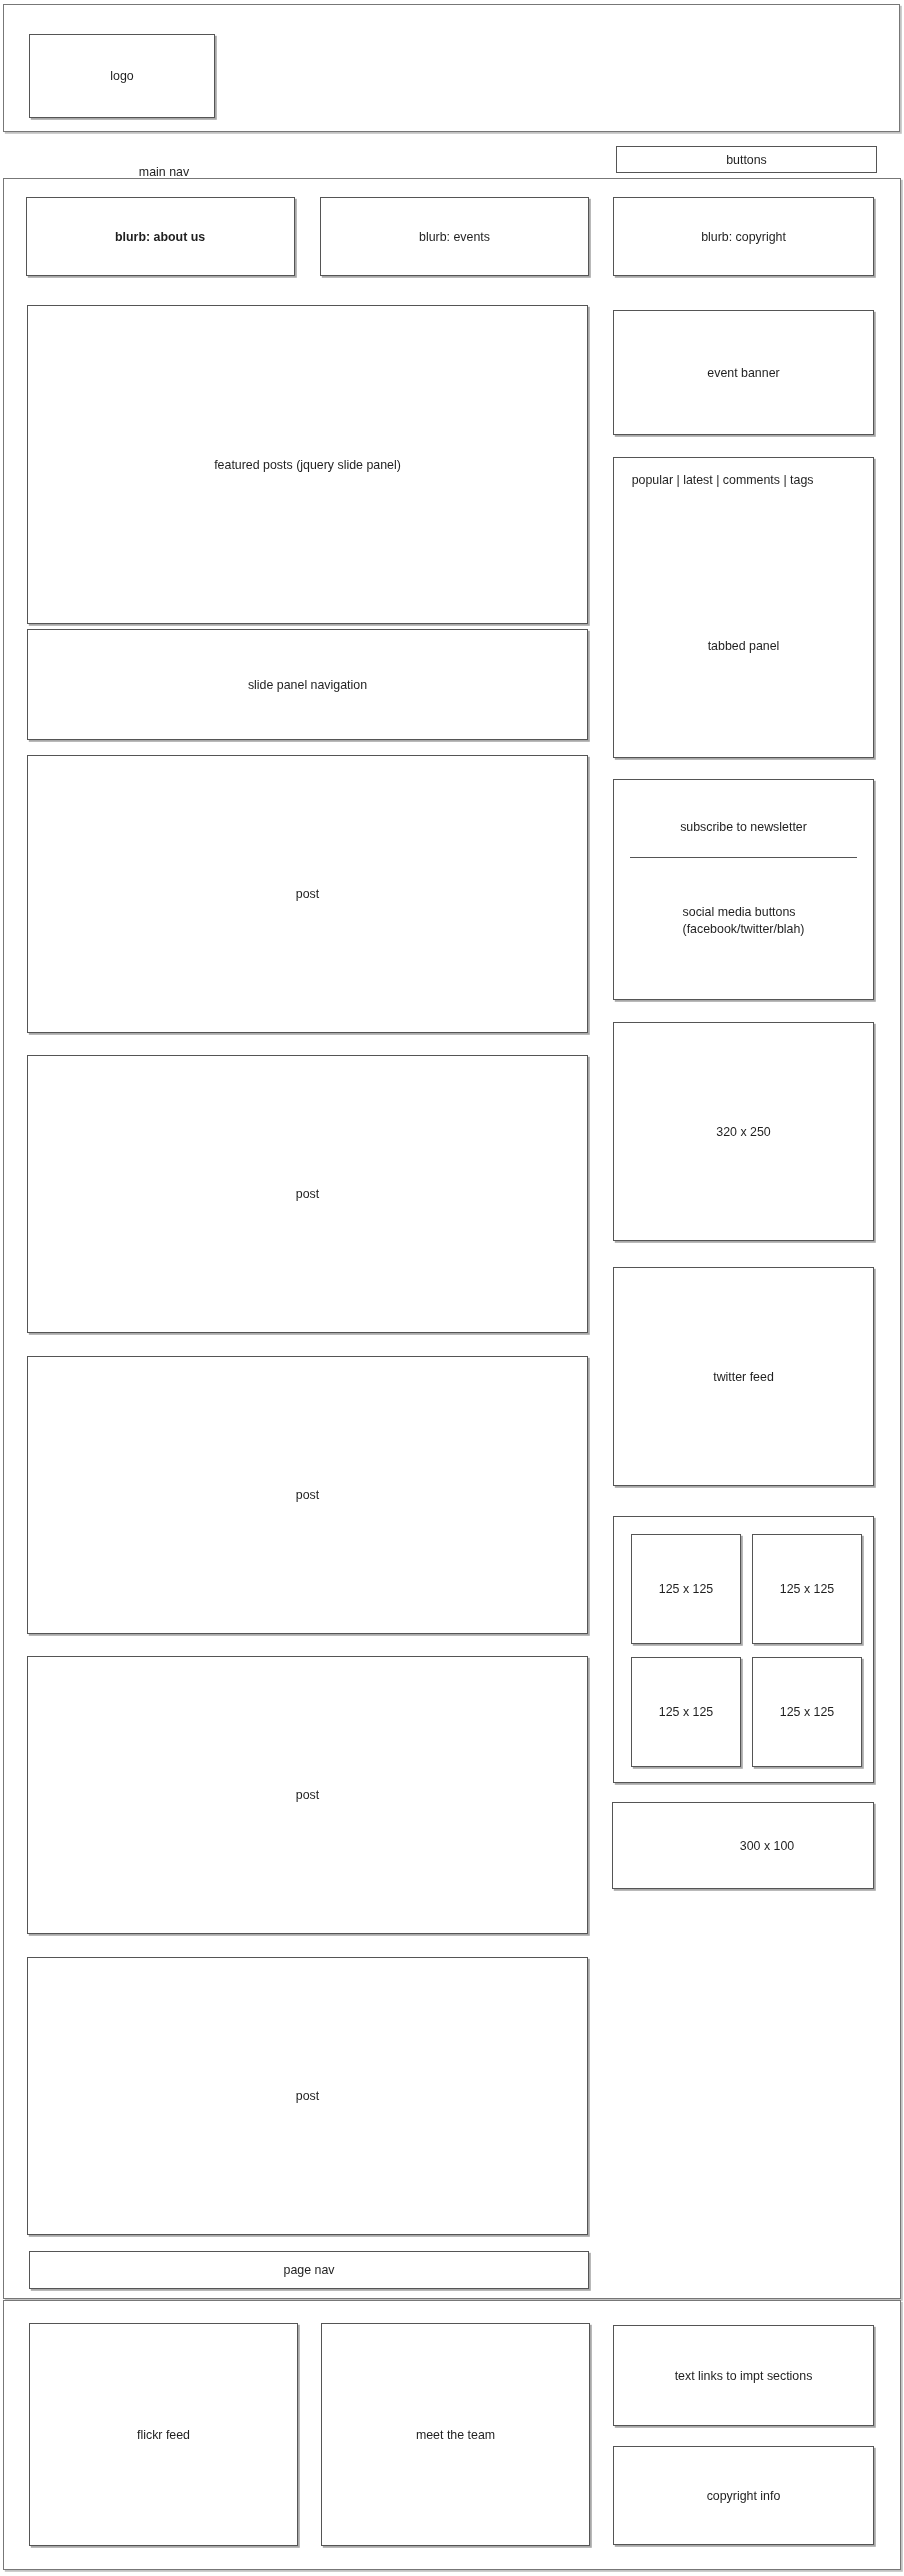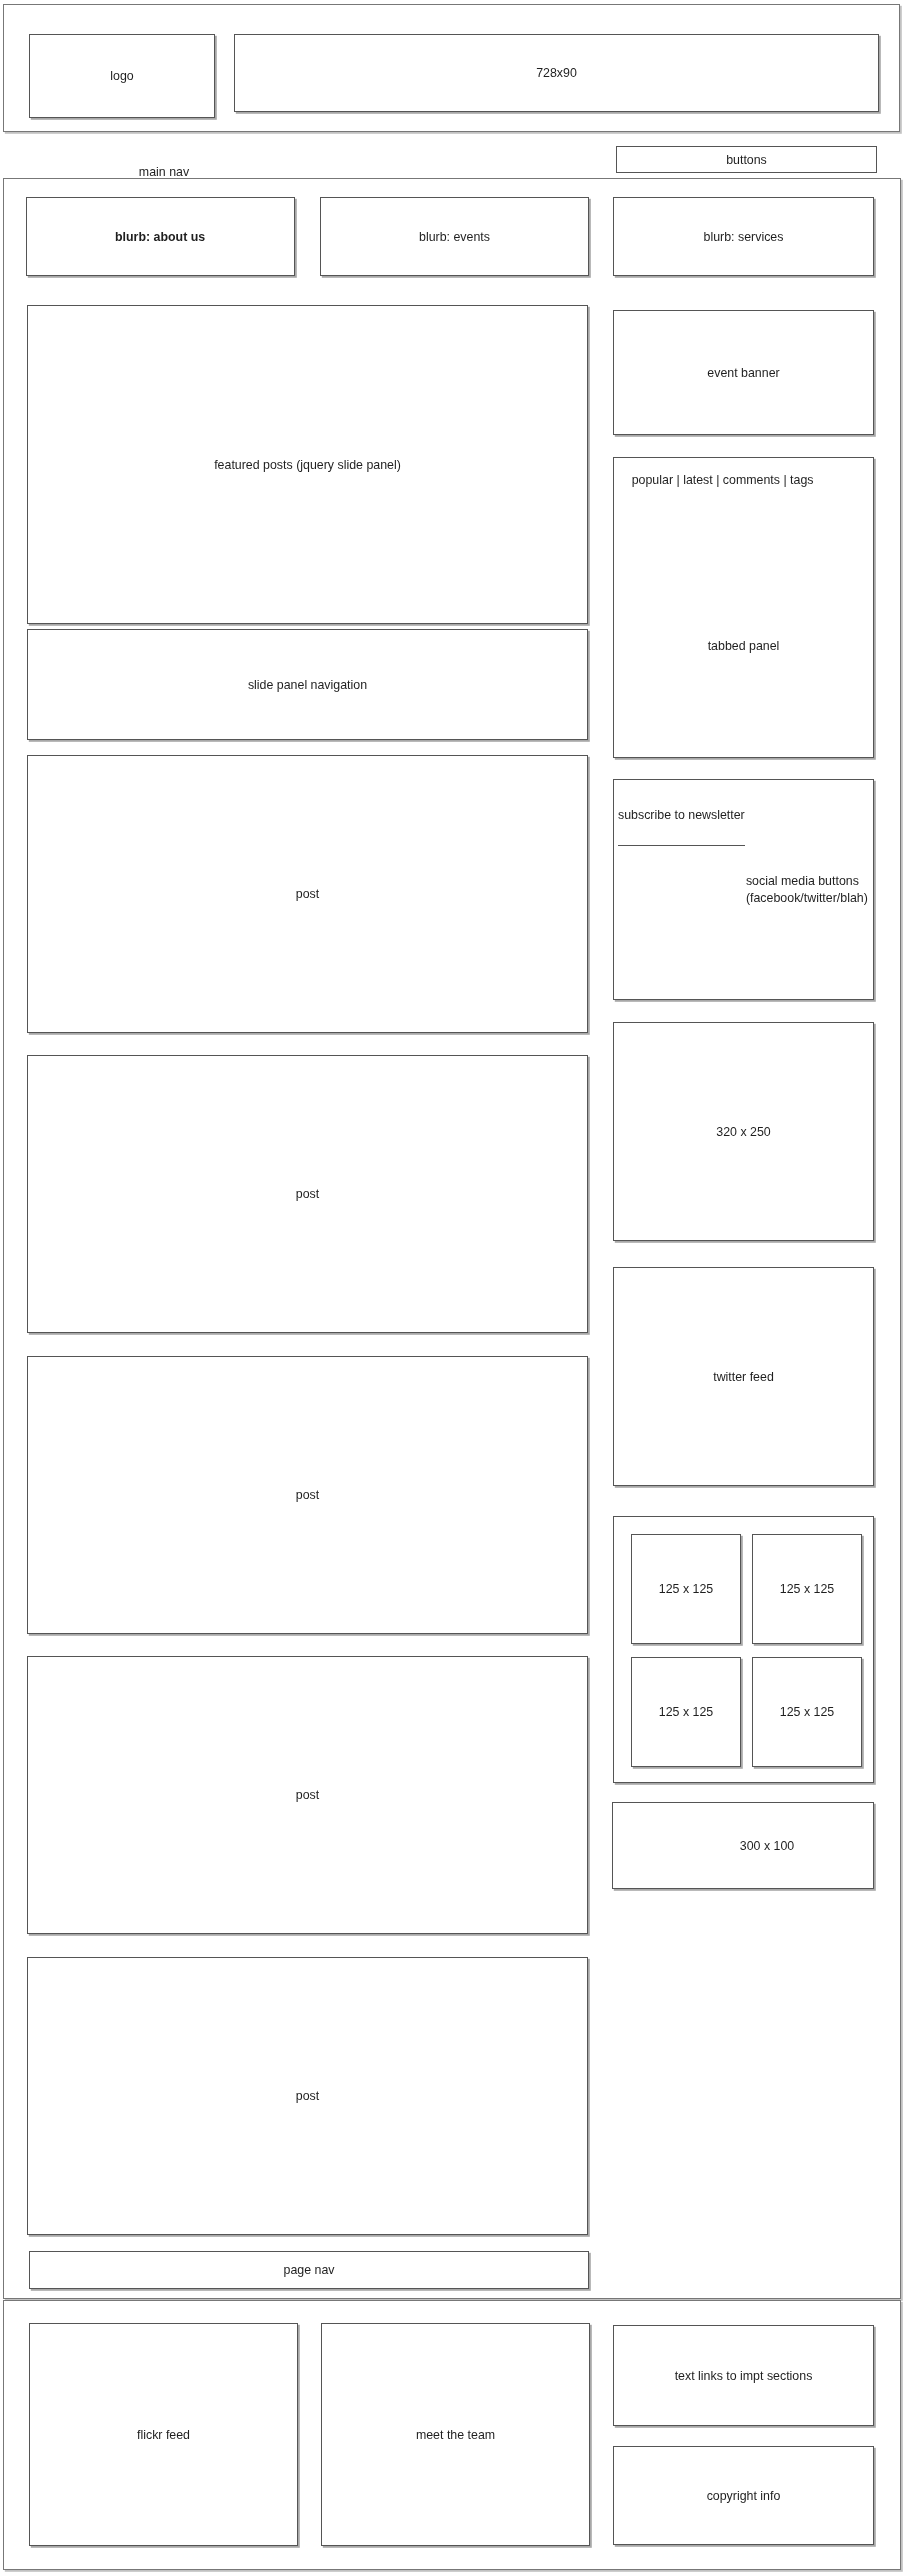--- a/index.html
+++ b/index.html
@@ -27,63 +27,60 @@
     position:absolute;text-align:center;
   }
   
   .tabs-row{
     position:absolute;left:17.7px;top:15px;text-align:left;white-space:nowrap;
   }
   .tabbed-center{
     position:absolute;left:0;right:0;top:181px;text-align:center;
   }
   
-  .news-group{flex-direction:row;align-items:stretch;justify-content:flex-start;padding:4px;}
+  .news-group{flex-direction:column;align-items:stretch;justify-content:flex-start;padding:16px;}
   .news-top{
     height:61px;border-bottom:0.9px solid #555555;
     display:flex;align-items:center;justify-content:center;
   }
   .news-bottom{
     flex:1;display:flex;align-items:center;justify-content:center;
   }
   .news-bottom .social-lines{text-align:left;line-height:1.3;}
 </style>
 </head>
 <body>
 
 <div class="page">
 
   <div class="outer" style="left:2.6px;top:4.4px;width:897px;height:128px;"></div>
 
   <div class="box" style="left:29px;top:34px;width:186px;height:84px;">
     <span class="label">logo</span>
   </div>
 
-  <div class="box" style="left:234px;top:34px;width:645px;height:78px;">
-    <span class="label">728x90</span>
-  </div>
 
   <div class="floating-label" style="left:102px;top:153px;width:124px;margin-top:12px;">
     <span>main nav</span>
   </div>
 
   <div class="box" style="left:616px;top:146px;width:261px;height:27px;box-shadow:none;border-width:1.8px;">
     <span class="label">buttons</span>
   </div>
 
   <div class="outer" style="left:2.6px;top:178px;width:898px;height:2121px;"></div>
 
   <div class="box" style="left:25.6px;top:197px;width:269px;height:79px;font-weight:bold;">
     <span class="label">blurb: about us</span>
   </div>
   <div class="box" style="left:320px;top:197px;width:269px;height:79px;">
     <span class="label">blurb: events</span>
   </div>
   <div class="box" style="left:613px;top:197px;width:261px;height:79px;">
-    <span class="label">blurb: services</span>
+    <span class="label">blurb: copyright</span>
   </div>
 
   <div class="box" style="left:27px;top:305px;width:561px;height:319px;">
     <span class="label">featured posts (jquery slide panel)</span>
   </div>
 
   <div class="box" style="left:27px;top:629px;width:561px;height:111px;">
     <span class="label">slide panel navigation</span>
   </div>
 

